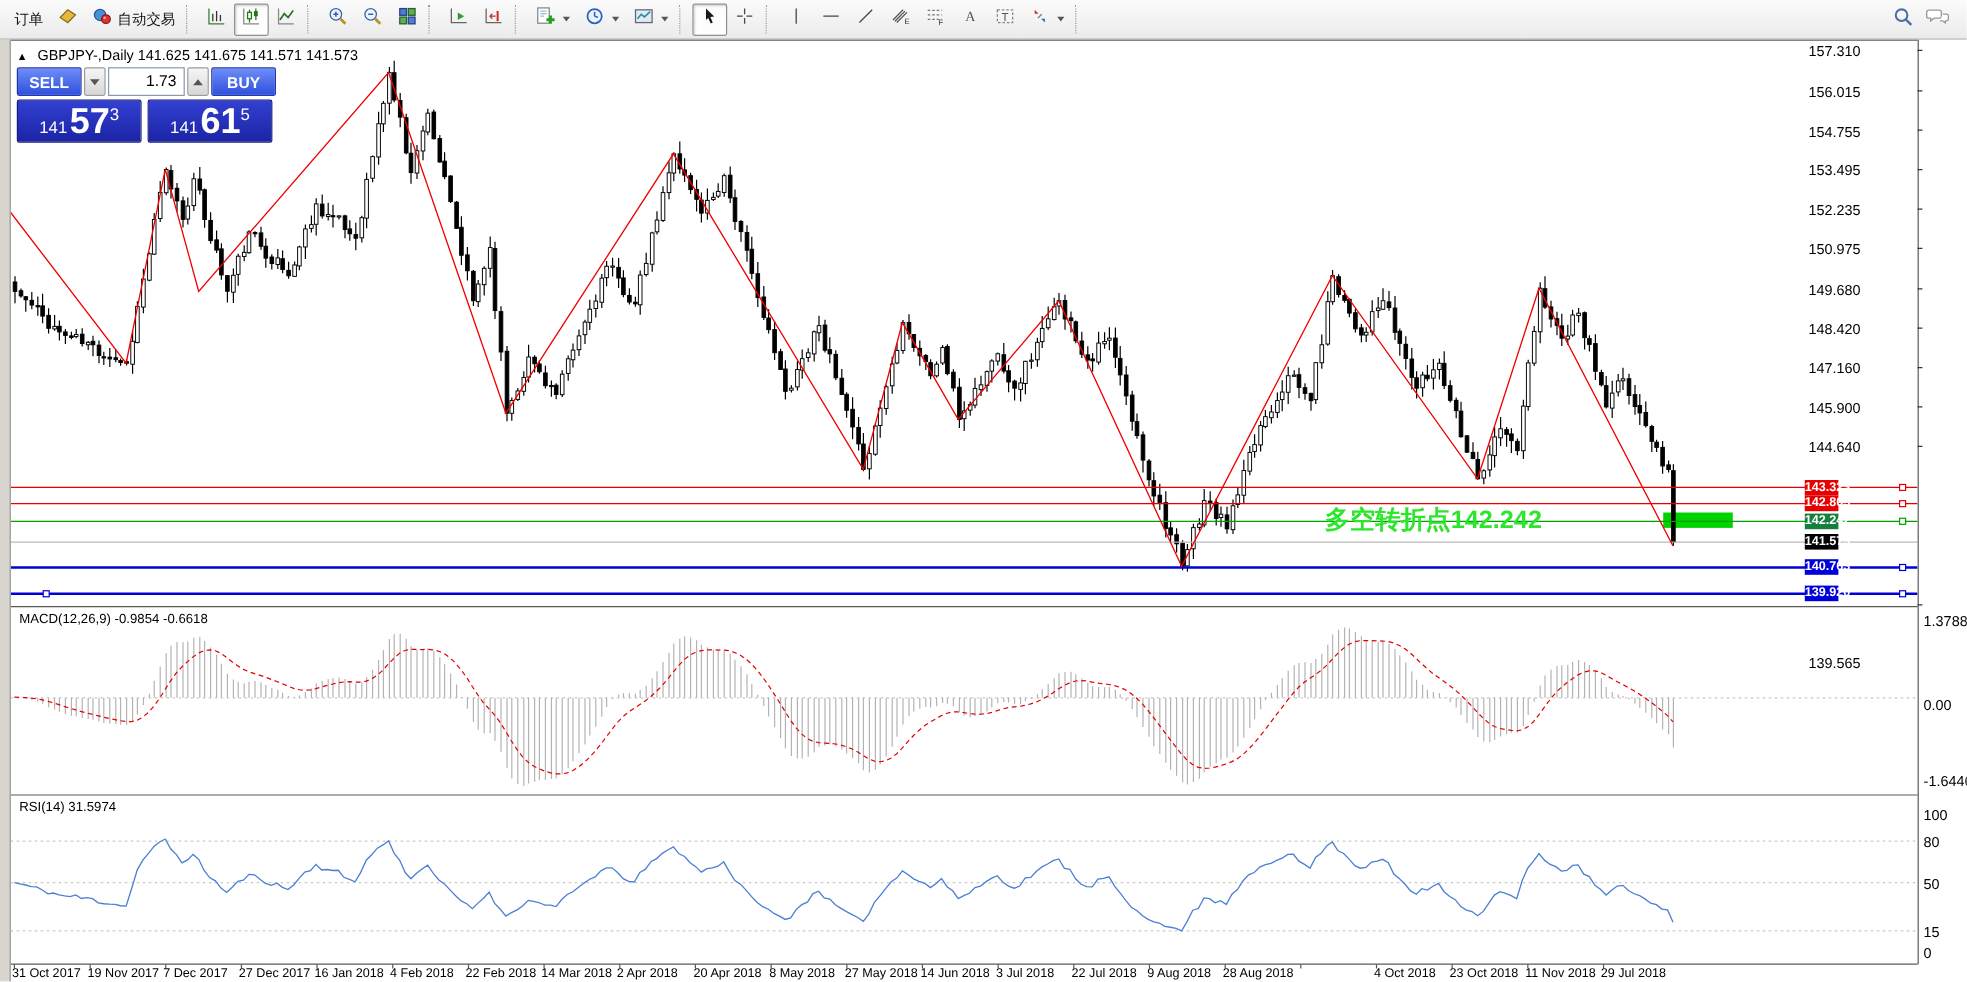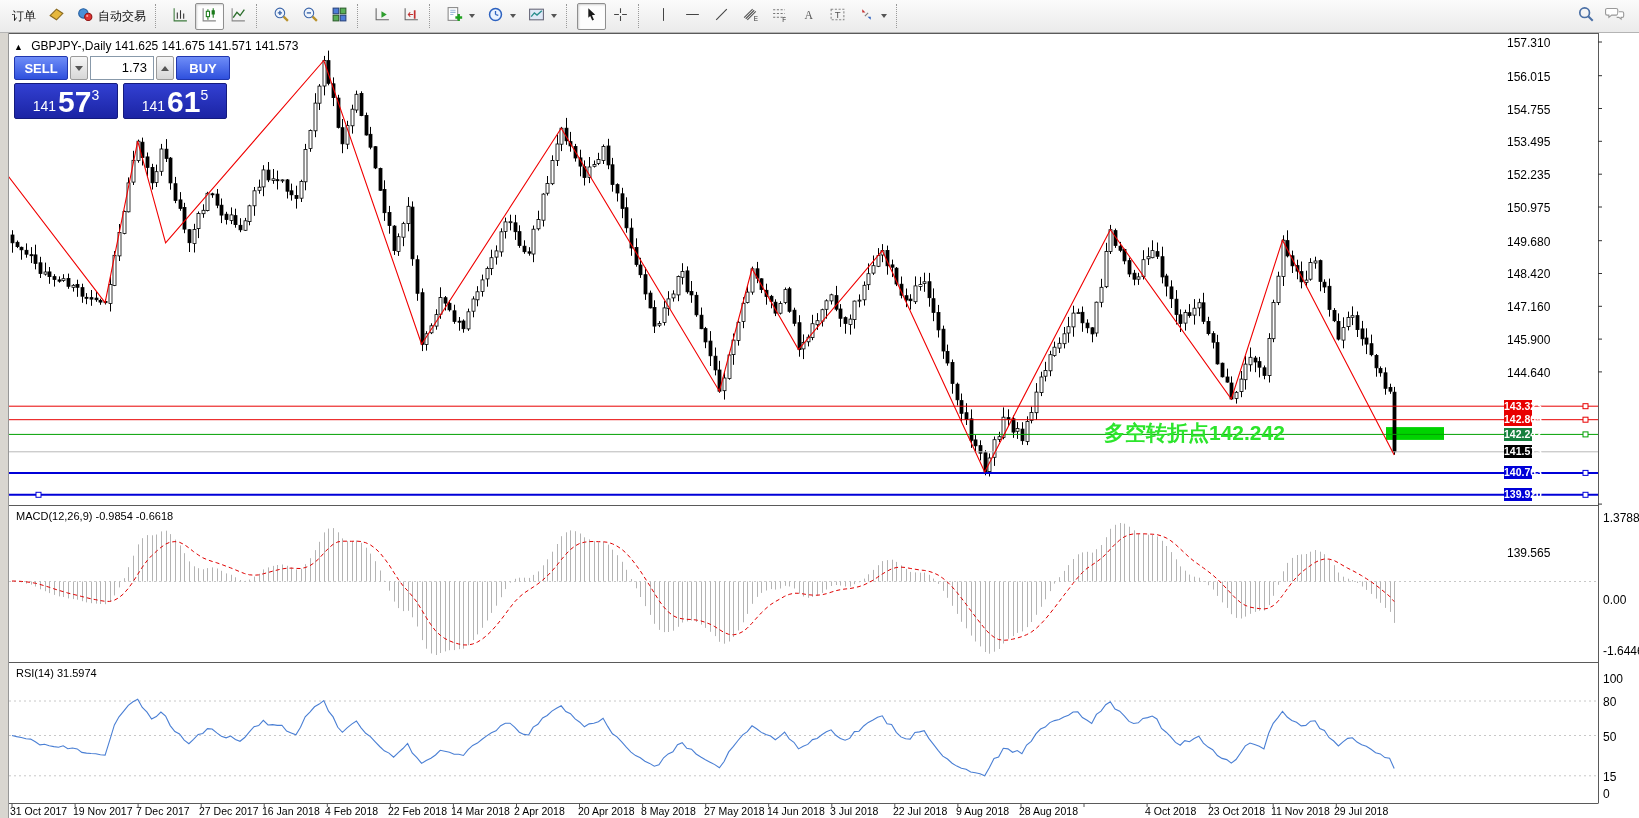--- a/index.html
+++ b/index.html
@@ -656,21 +656,21 @@
     <div class="ptick" style="top: 333px; text-align: center;">145.900</div>
     <div class="ptick" style="top: 366px;">144.640</div>
     <div class="ptick" style="top: 498px; margin-top: 48px;">139.565</div>
     <div class="pbadge" style="top: 400px; background: rgb(232, 0, 0);">143.323</div>
     <div class="pbadge" style="top: 413px; background: rgb(232, 0, 0);">142.805</div>
     <div class="pbadge" style="top: 428px; background: #15803d;">142.242</div>
     <div class="pbadge" style="top: 445px; background: rgb(0, 0, 0);">141.573</div>
     <div class="pbadge" style="top: 466px; background: rgb(0, 0, 216);">140.763</div>
     <div class="pbadge" style="top: 488px; background: rgb(0, 0, 216);">139.920</div>
     <div class="itick" style="top: 511px;">1.3788</div>
-    <div class="itick" style="top: 593px;">0.00</div>
+    <div class="itick" style="top: 581px;">0.00</div>
     <div class="itick" style="top: 644px;">-1.6446</div>
     <div class="itick" style="top: 672px;">100</div>
     <div class="itick" style="top: 695px;">80</div>
     <div class="itick" style="top: 730px;">50</div>
     <div class="itick" style="top: 770px;">15</div>
     <div class="itick" style="top: 787px;">0</div>
   </div>
 <div id="daxis">
     <div class="dlabel" style="left: 10px;">31 Oct 2017</div>
     <div class="dlabel" style="left: 73px;">19 Nov 2017</div>

